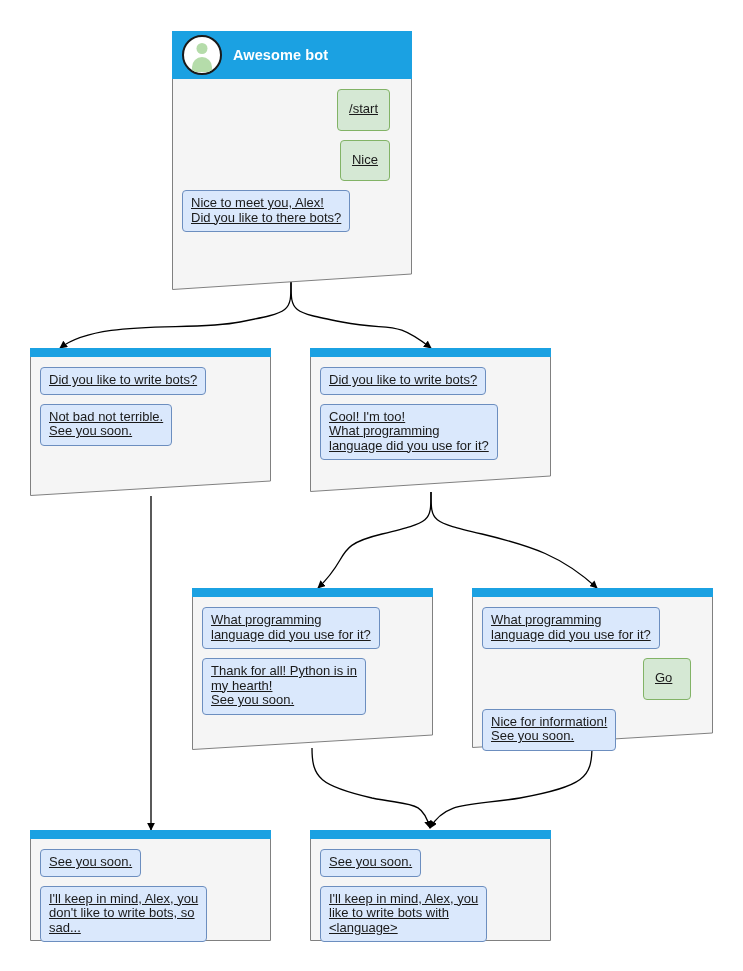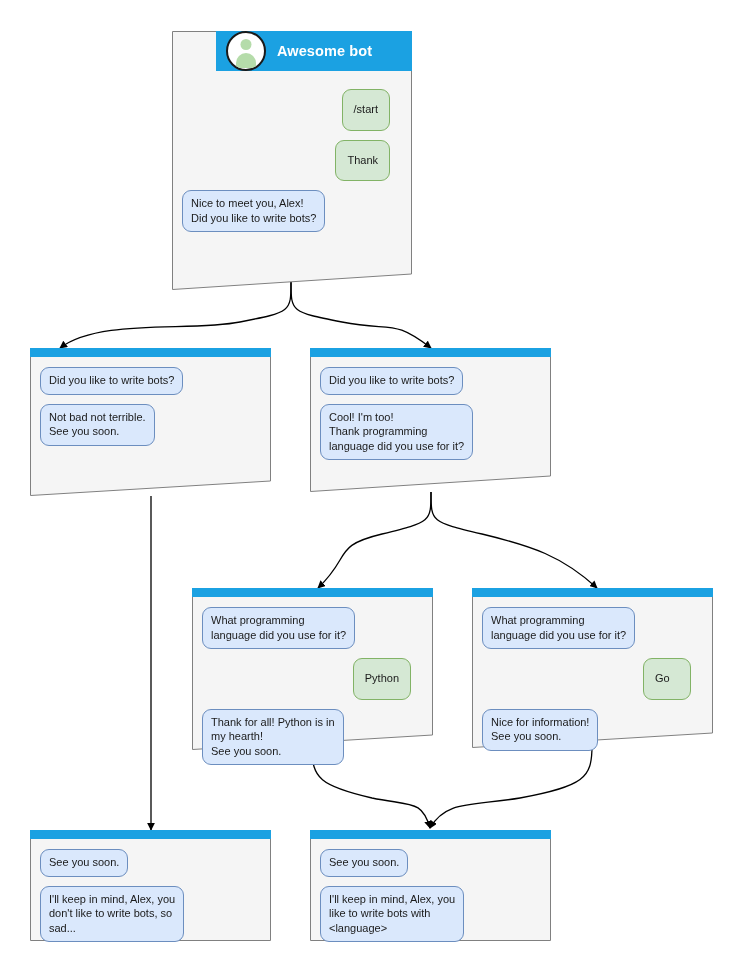--- a/index.html
+++ b/index.html
@@ -44,26 +44,25 @@
     left: 0; top: 0;
     width: 100%;
     height: 100%;
     z-index: 1;
   }
   
   .hdr-full {
     position: absolute;
     left: 0; top: 0;
     right: 0;
-    height: 40px;
+    height: 48px;
     display: flex;
     align-items: center;
     padding-left: 10px;
     box-sizing: border-box;
-    margin-left: 44px;
   }
   .avatar {
     width: 36px;
     height: 36px;
     flex: 0 0 36px;
     border-radius: 50%;
     background: #ffffff;
     border: 2px solid #1a1a1a;
     position: relative;
     overflow: hidden;
@@ -111,27 +110,28 @@
     display: flex;
     flex-direction: column;
   }
   .msg-row {
     display: flex;
     margin-bottom: 9px;
   }
   .msg-row.left  { justify-content: flex-start; }
   .msg-row.right { justify-content: flex-end; padding-right: 12px;}
   .bubble {
-    border-radius: 9px;
+    border-radius: 4px;
     padding: 5px 8px 6px 8px;
-    font-size: 11px;
+    font-size: 13px;
     line-height: 14.5px;
     color: #1a1a1a;
     white-space: pre-line;
     box-sizing: border-box;
+    text-decoration: underline;
   }
   .bubble.bot {
     background: #dae8fc;
     border: 1px solid #6c8ebf;
   }
   .bubble.user {
     background: #d5e8d4;
     border: 1px solid #82b366;
     padding: 9px 11px 10px 11px;
     min-width: 48px;
@@ -176,25 +176,25 @@
           <div class="head"></div>
             <div class="body"></div>
         </div>
         <div class="bot-title">Awesome bot</div>
       </div>
       <div class="chat" style="top:48px;">
         <div class="msg-row right">
           <div class="bubble user tall">/start</div>
         </div>
         <div class="msg-row right">
-          <div class="bubble user tall">Thank</div>
+          <div class="bubble user tall">Nice</div>
         </div>
         <div class="msg-row left">
           <div class="bubble bot">Nice to meet you, Alex!
-Did you like to write bots?</div>
+Did you like to there bots?</div>
         </div>
       </div>
     </div>
   </div>
 
   <div class="node" style="left:30px; top:348px; width:241px; height:148px;">
     <svg class="node-shape" viewBox="0 0 241 148" preserveAspectRatio="none">
       <path d="M 0.5,0.5 L 240.5,0.5 L 240.5,133 L 0.5,147.5 Z" fill="#f5f5f5" stroke="#808080" stroke-width="1"></path>
     </svg>
     <div class="node-inner">
@@ -216,41 +216,38 @@
       <path d="M 0.5,0.5 L 240.5,0.5 L 240.5,128 L 0.5,143.5 Z" fill="#f5f5f5" stroke="#808080" stroke-width="1"></path>
     </svg>
     <div class="node-inner">
       <div class="hdr-thin" style="background:#1ba1e2;"></div>
       <div class="chat" style="top:9px;">
         <div class="msg-row left">
           <div class="bubble bot">Did you like to write bots?</div>
         </div>
         <div class="msg-row left">
           <div class="bubble bot">Cool! I'm too!
-Thank programming
+What programming
 language did you use for it?</div>
         </div>
       </div>
     </div>
   </div>
 
   <div class="node" style="left:192px; top:588px; width:241px; height:162px;">
     <svg class="node-shape" viewBox="0 0 241 162" preserveAspectRatio="none">
       <path d="M 0.5,0.5 L 240.5,0.5 L 240.5,147 L 0.5,161.5 Z" fill="#f5f5f5" stroke="#808080" stroke-width="1"></path>
     </svg>
     <div class="node-inner">
       <div class="hdr-thin" style="background:#1ba1e2;"></div>
       <div class="chat" style="top:9px;">
         <div class="msg-row left">
           <div class="bubble bot">What programming
 language did you use for it?</div>
         </div>
-        <div class="msg-row right">
-          <div class="bubble user tall">Python</div>
-        </div>
         <div class="msg-row left">
           <div class="bubble bot">Thank for all! Python is in
 my hearth!
 See you soon.</div>
         </div>
       </div>
     </div>
   </div>
 
   <div class="node" style="left:472px; top:588px; width:241px; height:160px;">

